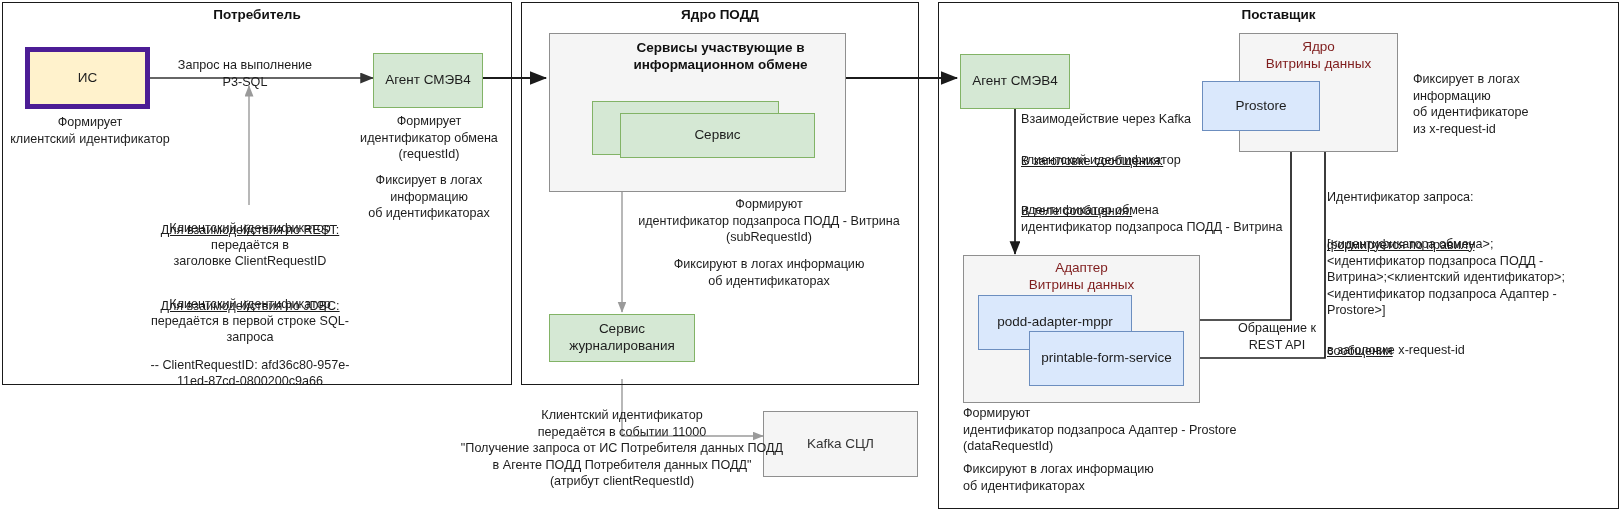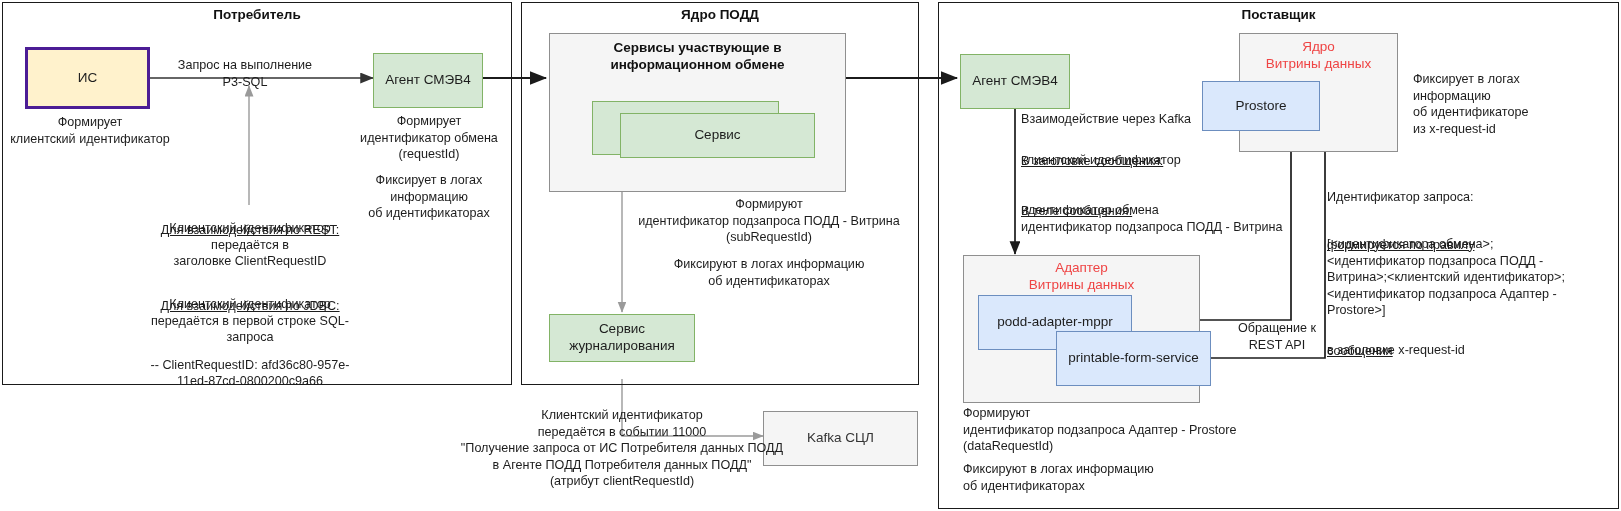--- a/index.html
+++ b/index.html
@@ -34,40 +34,40 @@
     box-sizing:border-box;
     display:flex;
     align-items:center;
     justify-content:center;
     text-align:center;
     font-size:13.5px;
     line-height:1.25;
     color:#1d1d1d;
     white-space:pre-line;
   }
-  .node.yellow{background:#fff2cc;border:3px solid #4c1d95;}
+  .node.yellow{background:#fff2cc;border:5px solid #4c1d95;}
   .node.green{background:#d5e8d4;border:1px solid #82b366;}
   .node.blue{background:#dae8fc;border:1px solid #6c8ebf;}
   .node.grey{background:#f5f5f5;border:1px solid #8f8f8f;color:#333;}
   .group{
     position:absolute;
     box-sizing:border-box;
     background:#f5f5f5;
     border:1px solid #8f8f8f;
   }
   .group-label{
     position:absolute;
     width:100%;
     text-align:center;
     font-size:13.5px;
     line-height:1.25;
-    color:#ef4444;
+    color:#7f1d1d;
     white-space:pre-line;
   }
-  .group-label.bold{font-weight:bold;color:#111;font-size:13.5px;}
+  .group-label.bold{font-weight:bold;color:#111;font-size:13.5px;padding-left:23px;}
   .note{
     position:absolute;
     font-size:12.6px;
     line-height:1.32;
     color:#1d1d1d;
     white-space:pre-line;
   }
   .note.center{text-align:center;}
   .note.left{text-align:left;}
   .note .u{text-decoration:underline;}
@@ -165,21 +165,21 @@
 
   <div class="note center" style="left:620px;top:196px;width:298px;">Формируют
 идентификатор подзапроса ПОДД - Витрина
 (subRequestId)</div>
   <div class="note center" style="left:620px;top:256px;width:298px;">Фиксируют в логах информацию
 об идентификаторах</div>
 
   <div class="node green" style="left:549px;top:314px;width:146px;height:48px;">Сервис
 журналирования</div>
 
-  <div class="node grey" style="left:763px;top:411px;width:155px;height:55px;">Kafka СЦЛ</div>
+  <div class="node grey" style="left:763px;top:411px;width:155px;height:66px;">Kafka СЦЛ</div>
   <div class="note center" style="left:420px;top:407px;width:404px;">Клиентский идентификатор
 передаётся в событии 11000
 "Получение запроса от ИС Потребителя данных ПОДД
 в Агенте ПОДД Потребителя данных ПОДД"
 (атрибут clientRequestId)</div>
 
   <div class="node green" style="left:960px;top:54px;width:110px;height:55px;">Агент СМЭВ4</div>
 
   <div class="note left" style="left:1021px;top:136px;width:280px;">
     <span class="u">В заголовке сообщения:</span>
@@ -198,21 +198,21 @@
   <div class="node blue" style="left:1202px;top:81px;width:118px;height:50px;">Prostore</div>
   <div class="note left" style="left:1413px;top:71px;width:200px;">Фиксирует в логах
 информацию
 об идентификаторе
 из x-request-id</div>
 
   <div class="group" style="left:963px;top:255px;width:237px;height:148px;"></div>
   <div class="group-label" style="left:963px;top:260px;width:237px;">Адаптер
 Витрины данных</div>
   <div class="node blue" style="left:978px;top:295px;width:154px;height:55px;">podd-adapter-mppr</div>
-  <div class="node blue" style="left:1029px;top:331px;width:155px;height:55px;margin-left:27px;">printable-form-service</div>
+  <div class="node blue" style="left:1029px;top:331px;width:155px;height:55px;">printable-form-service</div>
 
   <div class="note center" style="left:1214px;top:320px;width:126px;">Обращение к
 REST API</div>
 
   <div class="note left" style="left:963px;top:405px;width:330px;">Формируют
 идентификатор подзапроса Адаптер - Prostore
 (dataRequestId)</div>
   <div class="note left" style="left:963px;top:461px;width:330px;">Фиксируют в логах информацию
 об идентификаторах</div>
 

